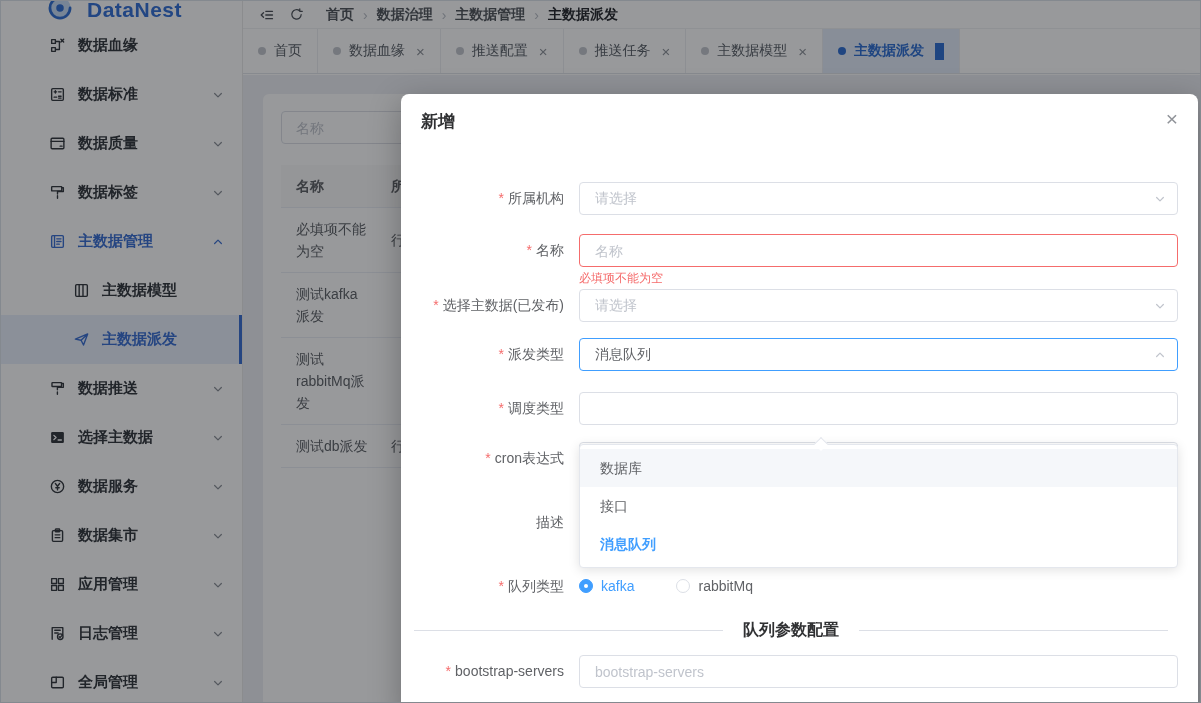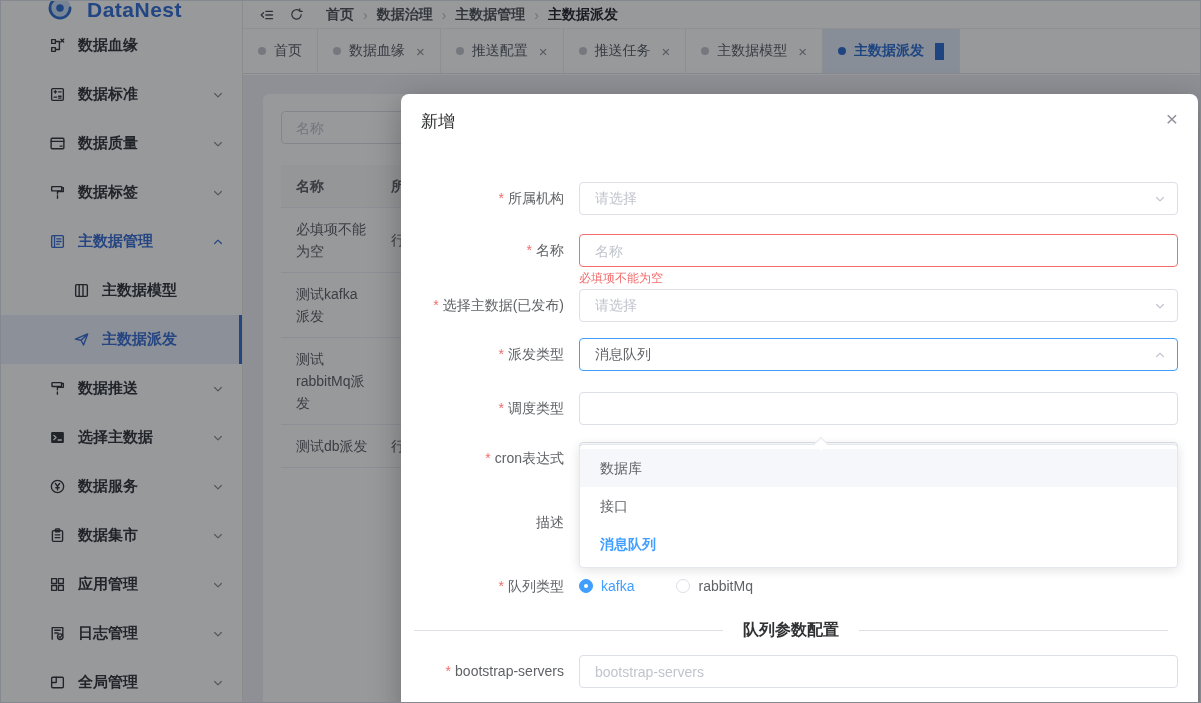--- a/index.html
+++ b/index.html
@@ -50,21 +50,21 @@
   .bg-table th { background:#fafafa; text-align:left; font-weight:bold; color:#606266; height:36px; }
   .bg-table th, .bg-table td { padding:10px 15px; line-height:22px; border-bottom:1px solid #ebeef5; vertical-align:middle; }
   .bg-table th.c2, .bg-table td.c2 { padding-left:6px; }
   .bg-table col.c1 { width:104px; }
 
   
   .overlay { position:absolute; inset:0; background:rgba(10,12,16,.42); z-index:40; }
   .modal { position:absolute; left:400px; top:93px; width:797px; height:622px; background:#fff;
            border-radius:8px 8px 0 0; z-index:50; box-shadow:0 8px 32px rgba(0,0,0,.28); }
   .modal-header { position:relative; height:60px; }
-  .modal-title { position:absolute; left:20px; top:16px; font-size:17px; font-weight:400; color:#303133; }
+  .modal-title { position:absolute; left:20px; top:16px; font-size:17px; font-weight:700; color:#303133; }
   .modal-close { position:absolute; right:20px; top:14px; font-size:21px; color:#909399; cursor:pointer; line-height:1; font-weight:400; }
   .modal-body { position:absolute; top:60px; left:0; right:0; bottom:0; }
   .form { padding-top:28px; position:relative; }
 
   .frow { display:flex; min-height:33px; }
   .form > *:nth-child(1){ margin-bottom:19px; }
   .form > *:nth-child(2){ margin-bottom:22px; }
   .form > *:nth-child(3){ margin-bottom:16px; }
   .form > *:nth-child(4){ margin-bottom:21px; }
   .form > *:nth-child(5){ margin-bottom:17px; }

